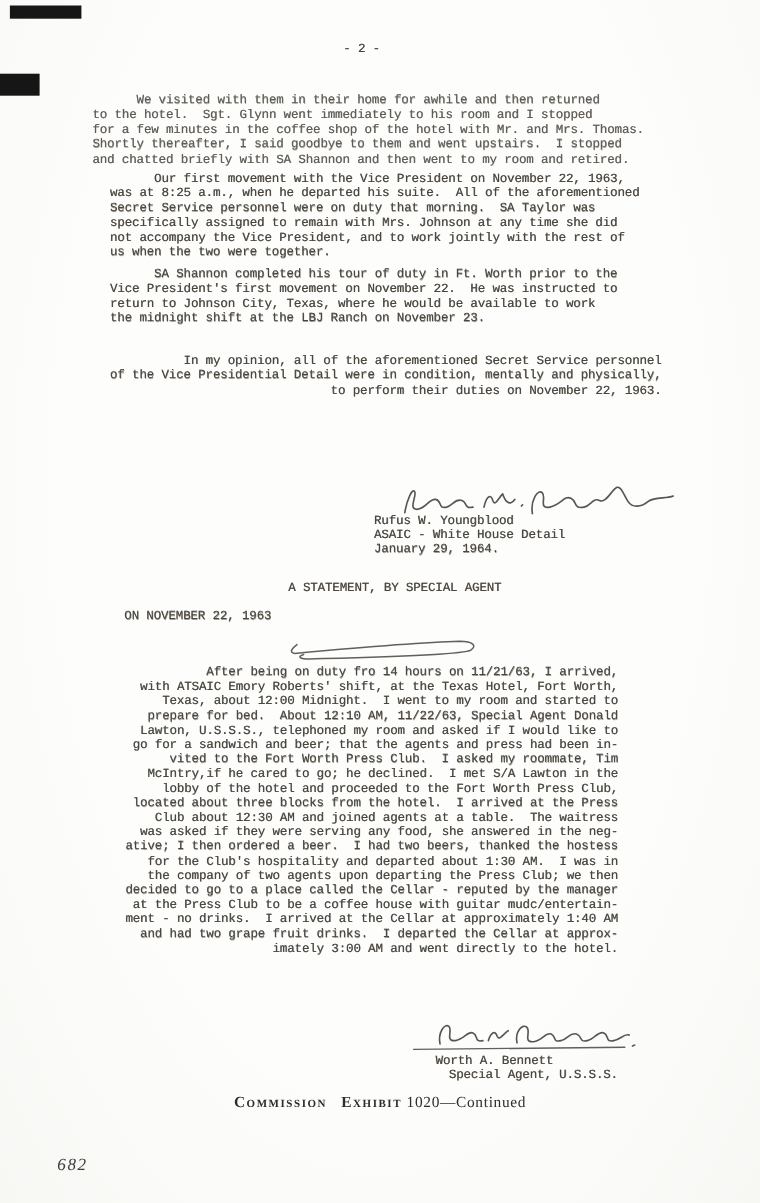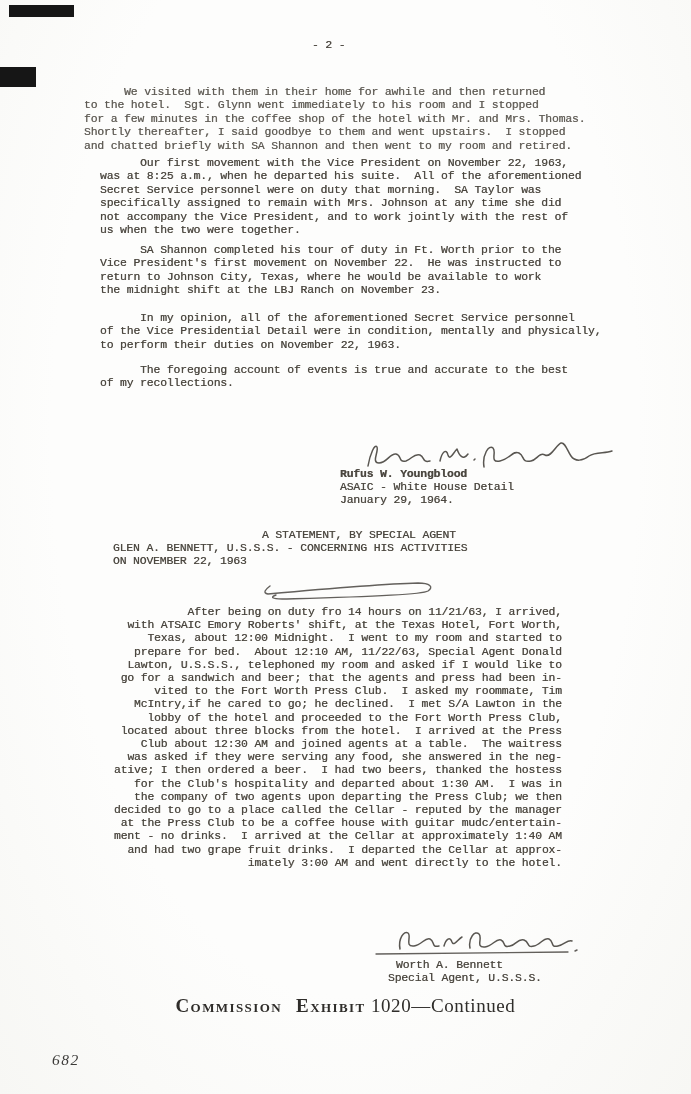--- a/index.html
+++ b/index.html
@@ -20,21 +20,21 @@
   .faded{opacity:.88;}
   .st2{line-height:13.2px;text-align:right;}
   .artifact{position:absolute;background:#161616;}
   .bar1{left:9px;top:5px;width:65px;height:12px;}
   .bar2{left:0px;top:67px;width:36px;height:20px;}
   .sig{position:absolute;}
   .sig path, .sig line{stroke:#3c3833;fill:none;stroke-linecap:round;stroke-linejoin:round;}
   .footer{
     position:absolute;left:0;right:0;top:995px;text-align:center;
     font-family:"Liberation Serif","DejaVu Serif",serif;
-    color:#2f2d2a;font-size:19px;letter-spacing:.6px;
+    color:#2f2d2a;font-size:14px;letter-spacing:.6px;
   }
   .footer .sc{font-variant:small-caps;letter-spacing:1.4px;word-spacing:8px;font-weight:600;}
   .pageno{
     position:absolute;left:52px;top:1051px;
     font-family:"Liberation Serif","DejaVu Serif",serif;
     font-size:15.5px;color:#3b3a38;letter-spacing:1.5px;font-style:italic;
   }
 </style>
 </head>
 <body>
@@ -54,38 +54,35 @@
   <div class="tw" style="left:100px;top:157px;">      Our first movement with the Vice President on November 22, 1963,
 was at 8:25 a.m., when he departed his suite.  All of the aforementioned
 Secret Service personnel were on duty that morning.  SA Taylor was
 specifically assigned to remain with Mrs. Johnson at any time she did
 not accompany the Vice President, and to work jointly with the rest of
 us when the two were together.</div>
   <div class="tw" style="left:100px;top:244px;">      SA Shannon completed his tour of duty in Ft. Worth prior to the
 Vice President's first movement on November 22.  He was instructed to
 return to Johnson City, Texas, where he would be available to work
 the midnight shift at the LBJ Ranch on November 23.</div>
-  <div class="tw" style="left:100px;top:312px;">      In my opinion, all of the aforementioned Secret Service personnel
+  <div class="tw" style="left:100px;top:323px;text-align:right;">      In my opinion, all of the aforementioned Secret Service personnel
 of the Vice Presidential Detail were in condition, mentally and physically,
 to perform their duties on November 22, 1963.</div>
-  <div class="tw" style="left:100px;top:364px;">      The foregoing account of events is true and accurate to the best
-of my recollections.</div>
 
   <svg class="sig" style="left:362px;top:436px;" width="256" height="40" viewBox="0 0 256 40">
     <path d="M6,30 C8,18 13,7 15,11 C17,15 9,27 17,27 C25,27 28,17 34,18 C40,19 36,27 44,25 C50,23 52,17 58,19 C63,21 60,27 68,25" stroke-width="1.5" opacity=".85"></path>
     <path d="M78,25 C80,16 84,12 86,19 C88,25 91,17 95,13 C97,19 101,25 106,18 M112,24 L113,23" stroke-width="1.5" opacity=".85"></path>
     <path d="M122,31 C120,19 127,8 131,12 C135,16 127,27 138,25 C148,23 151,14 157,17 C163,20 159,27 169,25 C175,24 177,16 183,19 C189,22 194,9 199,7 C203,6 205,14 209,20 C213,26 221,25 227,20 C234,15 243,18 250,15" stroke-width="1.5" opacity=".85"></path>
   </svg>
 
-  <div class="tw" style="left:340px;top:468px;font-weight:bold;">Rufus W. Youngblood</div>
+  <div class="tw" style="left:340px;top:468px;">Rufus W. Youngblood</div>
   <div class="tw" style="left:340px;top:481px;">ASAIC - White House Detail</div>
   <div class="tw" style="left:340px;top:494px;">January 29, 1964.</div>
 
   <div class="tw" style="left:262px;top:529px;">A STATEMENT, BY SPECIAL AGENT</div>
-  <div class="tw" style="left:113px;top:542px;">GLEN A. BENNETT, U.S.S.S. - CONCERNING HIS ACTIVITIES</div>
   <div class="tw" style="left:113px;top:555px;">ON NOVEMBER 22, 1963</div>
 
   <svg class="sig" style="left:260px;top:580px;" width="178" height="24" viewBox="0 0 178 24">
     <path d="M10,6 C6,9 2,13 8,14 C30,12 120,4 158,3 C170,3 174,7 168,11 C160,16 60,18 22,19 C12,19 10,17 16,15" stroke-width="1.4" opacity=".8"></path>
   </svg>
 
   <div class="tw st2" style="left:114px;top:606px;">       After being on duty fro 14 hours on 11/21/63, I arrived,
 with ATSAIC Emory Roberts' shift, at the Texas Hotel, Fort Worth,
 Texas, about 12:00 Midnight.  I went to my room and started to
 prepare for bed.  About 12:10 AM, 11/22/63, Special Agent Donald
@@ -107,21 +104,21 @@
 imately 3:00 AM and went directly to the hotel.</div>
 
   <svg class="sig" style="left:372px;top:925px;" width="210" height="36" viewBox="0 0 210 36">
     <path d="M28,24 C26,14 32,5 36,8 C40,11 32,22 42,21 C50,20 53,12 58,14 C63,16 59,23 67,21 M72,21 C74,14 78,11 80,17 C82,22 86,14 90,12" stroke-width="1.5" opacity=".85"></path>
     <path d="M98,23 C96,13 103,5 107,9 C111,13 103,23 113,22 C121,21 124,13 129,15 C134,17 130,23 138,21 C144,20 146,13 152,15 C158,17 154,23 162,21 C168,20 172,12 177,14 C182,16 178,23 186,21 C192,20 196,14 200,16" stroke-width="1.5" opacity=".85"></path>
     <line x1="4" y1="29" x2="196" y2="27" stroke-width="1.3" opacity=".8"></line>
     <path d="M203,26 L205,25" stroke-width="1.5" opacity=".8"></path>
   </svg>
 
   <div class="tw" style="left:396px;top:959px;">Worth A. Bennett</div>
-  <div class="tw" style="left:388px;top:972px;">Special Agent, U.S.S.S.</div>
+  <div class="tw" style="left:408px;top:972px;">Special Agent, U.S.S.S.</div>
 
   <div class="footer">
     <span class="sc">Commission Exhibit</span>
     <span>1020—Continued</span>
   </div>
 
   <div class="pageno">682</div>
 
 </div>
 

